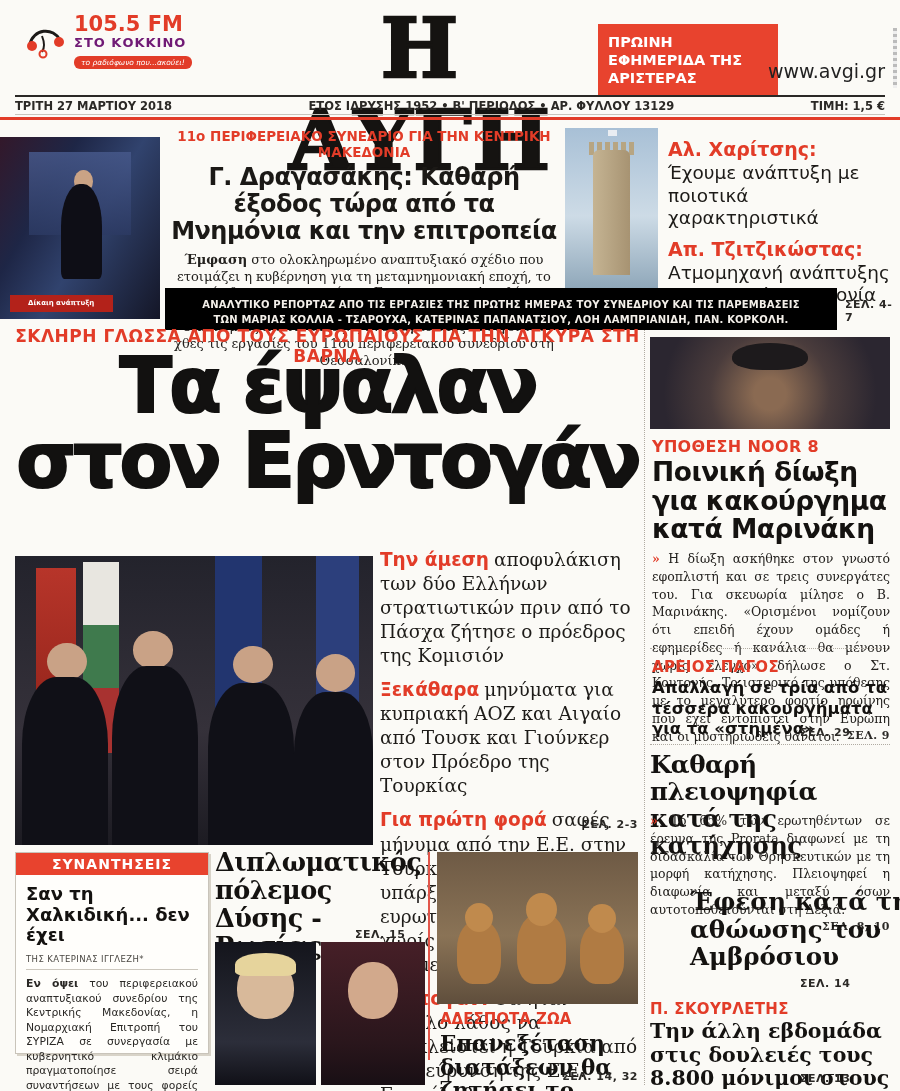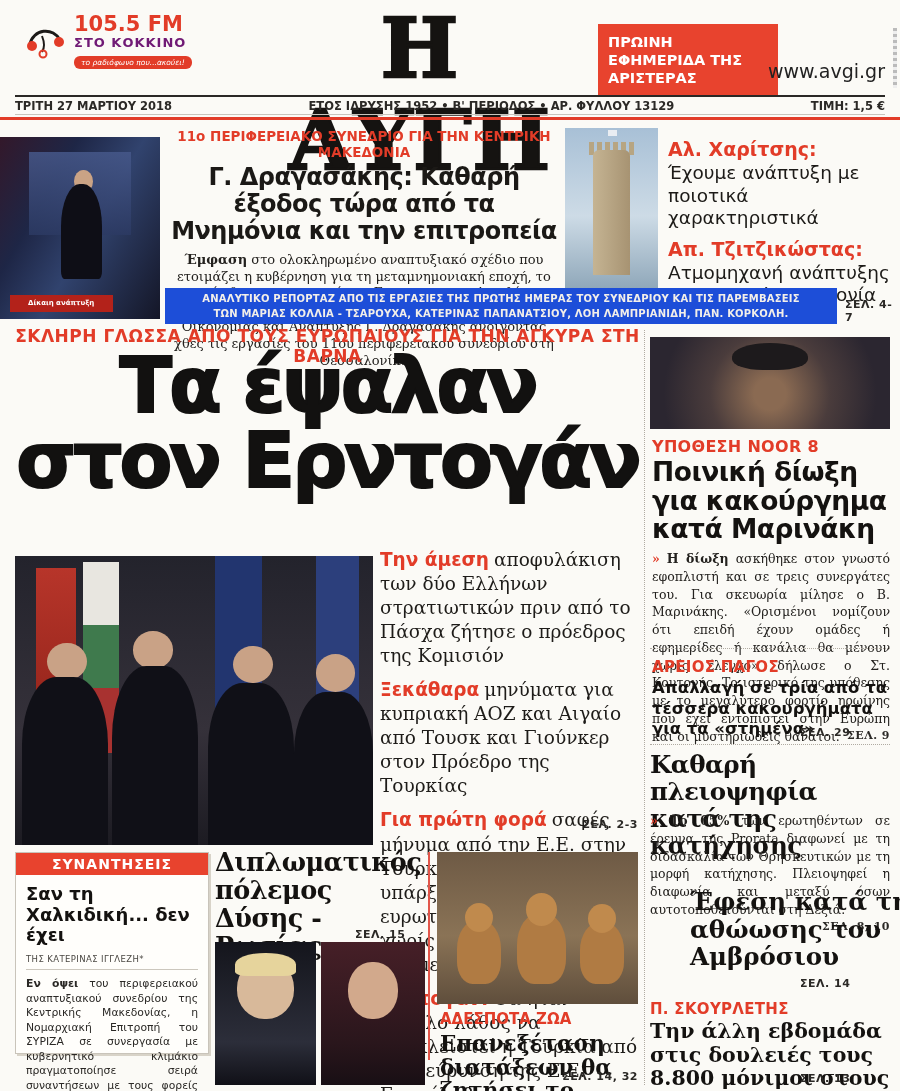--- a/index.html
+++ b/index.html
@@ -49,22 +49,22 @@
   #photo-tower{left:565px;top:8px;width:93px;height:160px;
     background:linear-gradient(#a8c0d6 0%,#cddbe6 55%,#90a8ba 100%);}
   #photo-tower .tower{position:absolute;left:30%;top:14%;width:40%;height:78%;
     background:linear-gradient(90deg,#c5b493,#a79372);border-radius:6px 6px 0 0;}
   #photo-tower .crown{position:absolute;left:26%;top:9%;width:48%;height:8%;
     background:repeating-linear-gradient(90deg,#b7a582 0 5px,transparent 5px 8px);}
   #photo-tower .flag{position:absolute;left:46%;top:1%;width:9px;height:6px;background:#e9edf2;}
   #side-quotes{left:668px;top:10px;width:222px;}
   .quote-name{font-size:19px;font-weight:bold;color:#e23c28;margin:8px 0 2px;}
   .quote-text{font-size:18.5px;font-weight:500;color:#1d1b18;line-height:1.22;margin:0;}
-  #dark-strip{left:165px;top:168px;width:672px;height:33px;background:#1d4ed8;color:#f3efe9;
-    font-size:10px;font-weight:bold;text-align:center;line-height:1.5;padding-top:3px;
+  #dark-strip{left:165px;top:168px;width:672px;height:33px;background:#000000;color:#f3efe9;
+    font-size:10px;font-weight:bold;text-align:center;line-height:1.5;padding-top:9px;
     letter-spacing:.2px;}
   #dark-strip-page{left:845px;top:178px;}
 
   
   #lead-kicker{left:15px;top:326px;width:625px;text-align:center;
     font-size:17px;font-weight:bold;color:#e23c28;letter-spacing:.5px;}
   #lead-headline{left:5px;top:348px;width:645px;text-align:center;
     font-size:77px;font-weight:bold;line-height:.98;color:#121110;
     letter-spacing:-3px;-webkit-text-stroke:2px #121110;}
   #photo-leaders{left:15px;top:556px;width:358px;height:289px;
@@ -93,21 +93,21 @@
     background:radial-gradient(circle at 50% 62%,#8a6a52 12%,#4a3c3c 45%,#2b2630 80%);}
   #photo-marinakis .hair{position:absolute;left:34%;top:6%;width:32%;height:30%;
     background:#1d1a1c;border-radius:50% 50% 40% 40%;}
   #noor-kicker{left:652px;top:437px;font-size:16px;}
   #noor-headline{left:652px;top:458px;width:238px;font-size:26.5px;font-weight:bold;
     line-height:1.08;letter-spacing:-.5px;color:#141210;}
   #noor-body{left:652px;top:550px;width:238px;}
   .rail-body{font-family:"DejaVu Serif",serif;font-size:12.5px;line-height:1.42;color:#23211e;
     text-align:justify;margin:0;}
   .rail-body .chev{color:#e23c28;font-weight:bold;}
-  .rail-body .lead{font-weight:bold;}
+  .rail-body .lead{font-weight:normal;}
   .rail-body .page-ref{float:right;}
   .rail-kicker{font-size:15px;font-weight:bold;color:#e23c28;letter-spacing:.3px;}
   #sep1{left:650px;top:648px;width:240px;border-top:1px dotted #b0aba2;}
   #areios-kicker{left:652px;top:658px;}
   #areios-headline{left:652px;top:678px;width:238px;font-size:16.5px;font-weight:bold;
     line-height:1.25;color:#141210;}
   #areios-page{left:800px;top:726px;}
   #sep2{left:650px;top:744px;width:240px;border-top:1px dotted #b0aba2;}
   #katix-headline{left:650px;top:752px;width:240px;font-family:"DejaVu Serif",serif;
     font-size:24.5px;font-weight:bold;line-height:1.1;color:#141210;letter-spacing:-.5px;}

